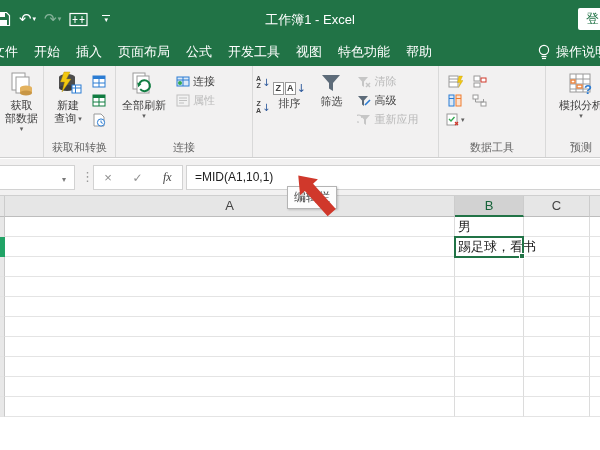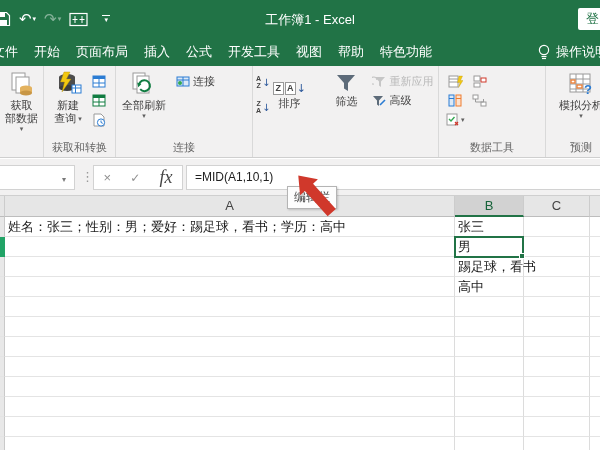--- a/index.html
+++ b/index.html
@@ -48,21 +48,21 @@
 .sortbig .lbox { width:11px; height:13px; border:1px solid #999; font-size:9px; font-weight:bold; color:#444; text-align:center; line-height:11px; background:#fff; }
 .sortbig .sarr { font-size:11px; color:#2b579a; font-family:"DejaVu Sans",sans-serif; }
 
 .formularow { position:absolute; top:159px; left:0; right:0; height:37px; background:#f2f1f1; border-bottom:1px solid #cfcfcf; }
 .namebox { position:absolute; left:-20px; top:6px; width:95px; height:25px; background:#fff; border:1px solid #d2d2d2; }
 .namebox .dd { position:absolute; right:8px; top:9px; font-size:8px; color:#7a7a7a; }
 .fdots { position:absolute; left:81px; top:10px; color:#9a9a9a; font-size:13px; line-height:16px; font-family:"DejaVu Sans",sans-serif; }
 .fxbox { position:absolute; left:93px; top:6px; width:90px; height:25px; background:#fff; border:1px solid #d2d2d2; display:flex; align-items:center; justify-content:space-around; }
 .fxbox .cx { color:#8f8f8f; font-size:13px; }
 .fxbox .ck { color:#8f8f8f; font-size:12px; font-family:"DejaVu Sans",sans-serif; }
-.fxbox .fx { color:#444; font-size:18px; font-style:italic; font-family:"Liberation Serif", serif; }
+.fxbox .fx { color:#444; font-size:12px; font-style:italic; font-family:"Liberation Serif", serif; }
 .formulabox { position:absolute; left:186px; top:6px; right:0; height:25px; background:#fff; border:1px solid #d2d2d2; border-right:none; font-size:12px; color:#222; line-height:23px; padding-left:8px; }
 
 .tooltip { position:absolute; left:287px; top:186px; z-index:50; background:#fdfdfd; border:1px solid #b4b4b4; box-shadow:1px 1px 2px rgba(0,0,0,.18); font-size:12px; color:#444; padding:2px 6px; white-space:nowrap; }
 .redarrow { position:absolute; left:282px; top:166px; z-index:60; pointer-events:none; }
 
 .sheet { position:absolute; top:196px; left:0; right:0; bottom:0; background:#fff; overflow:hidden; }
 .hdrrow { display:flex; height:21px; background:#e6e6e6; }
 .colhdr { flex:0 0 auto; height:21px; text-align:center; font-size:13px; color:#444; line-height:20px; border-right:1px solid #cccccc; border-bottom:1px solid #bdbdbd; background:#e6e6e6; overflow:hidden; }
 .colhdr.sel { background:#d2d2d2; color:#17633a; border-bottom:2px solid #217346; line-height:19px; }
 .gridrow { display:flex; height:20px; }
@@ -113,27 +113,27 @@
         <span class="dd2">▾</span>
       </div>
     </div>
     <div class="wintitle">工作簿1 - Excel</div>
     <div class="signin">登</div>
   </div>
 
   <div class="tabrow">
     <div class="tab first">文件</div>
     <div class="tab">开始</div>
+    <div class="tab">插入</div>
     <div class="tab">页面布局</div>
-    <div class="tab">插入</div>
     <div class="tab">公式</div>
     <div class="tab">开发工具</div>
     <div class="tab">视图</div>
+    <div class="tab">特色功能</div>
     <div class="tab">帮助</div>
-    <div class="tab">特色功能</div>
     <div class="helpbox">
       <span class="bulb">
         <svg width="14" height="17" viewBox="0 0 14 17">
             <circle cx="7" cy="6" r="4.6" fill="none" stroke="#fff" stroke-width="1.2"></circle>
             <line x1="4.5" y1="12.5" x2="9.5" y2="12.5" stroke="#fff" stroke-width="1.2"></line>
             <line x1="5" y1="14.5" x2="9" y2="14.5" stroke="#fff" stroke-width="1.2"></line>
           </svg>
       </span>
       <span>操作说明</span>
     </div>
@@ -235,20 +235,31 @@
             <span>
                 <svg width="14" height="13" viewBox="0 0 14 13">
                   <rect x="1" y="2" width="12" height="9" fill="#dce9f7" stroke="#2b7cd3"></rect>
                   <line x1="1" y1="5" x2="13" y2="5" stroke="#2b7cd3"></line>
                   <line x1="7" y1="2" x2="7" y2="11" stroke="#2b7cd3"></line>
                   <circle cx="4" cy="8" r="2" fill="#33a852"></circle>
                 </svg>
               </span>
             <span>连接</span>
           </div>
+          <div class="smallbtn disabled">
+            <span>
+                <svg width="14" height="13" viewBox="0 0 14 13">
+                  <rect x="1" y="1" width="12" height="11" fill="#f2f2f2" stroke="#c0c0c0"></rect>
+                  <line x1="3" y1="4" x2="11" y2="4" stroke="#c0c0c0"></line>
+                  <line x1="3" y1="6.5" x2="11" y2="6.5" stroke="#c0c0c0"></line>
+                  <line x1="3" y1="9" x2="8" y2="9" stroke="#c0c0c0"></line>
+                </svg>
+              </span>
+            <span>属性</span>
+          </div>
         </div>
       </div>
       <div class="glabel">连接</div>
     </div>
 
     <div class="rgroup" style="width:186px">
       <div class="gcontent">
         <div class="minicol" style="margin-top:6px">
           <div class="sortmini">
             <span class="ltrs"><span>A</span><br><span>Z</span></span>
@@ -260,46 +271,56 @@
           </div>
         </div>
         <div class="bigbtn" style="width:36px">
           <span class="bicon sortbig">
             <span class="lbox">Z</span>
             <span class="lbox">A</span>
             <span class="sarr">↓</span>
           </span>
           <span>排序</span>
         </div>
-        <div class="bigbtn" style="width:36px;margin-left:21px">
+        <div class="bigbtn" style="width:36px;margin-left:6px">
           <span class="bicon" style="margin-top:3px">
             <svg width="20" height="19" viewBox="0 0 20 19">
                 <polygon points="1,1 19,1 12,9 12,17 8,14.5 8,9" fill="#5d6b79"></polygon>
               </svg>
           </span>
           <span>筛选</span>
         </div>
         <div class="minicol" style="margin-left:6px">
           <div class="smallbtn disabled">
             <span>
                 <svg width="14" height="12" viewBox="0 0 14 12">
-                  <polygon points="3,1 13,1 9,5.5 9,11 7,9.5 7,5.5" fill="#c6c6c6"></polygon>
-                  <path d="M5 4 a3.5 3.5 0 1 0 -3 4" fill="none" stroke="#c6c6c6" stroke-width="1.2"></path>
-                </svg>
-              </span>
-            <span>重新应用</span>
+                  <polygon points="1,1 11,1 7,5.5 7,11 5,9.5 5,5.5" fill="#c6c6c6"></polygon>
+                  <line x1="9" y1="7" x2="13" y2="11" stroke="#c6c6c6" stroke-width="1.4"></line>
+                  <line x1="13" y1="7" x2="9" y2="11" stroke="#c6c6c6" stroke-width="1.4"></line>
+                </svg>
+              </span>
+            <span>清除</span>
           </div>
           <div class="smallbtn">
             <span>
                 <svg width="14" height="12" viewBox="0 0 14 12">
                   <polygon points="1,1 11,1 7,5.5 7,11 5,9.5 5,5.5" fill="#5d6b79"></polygon>
                   <line x1="8" y1="10" x2="13" y2="5" stroke="#2b7cd3" stroke-width="1.6"></line>
                 </svg>
               </span>
             <span>高级</span>
+          </div>
+          <div class="smallbtn disabled">
+            <span>
+                <svg width="14" height="12" viewBox="0 0 14 12">
+                  <polygon points="3,1 13,1 9,5.5 9,11 7,9.5 7,5.5" fill="#c6c6c6"></polygon>
+                  <path d="M5 4 a3.5 3.5 0 1 0 -3 4" fill="none" stroke="#c6c6c6" stroke-width="1.2"></path>
+                </svg>
+              </span>
+            <span>重新应用</span>
           </div>
         </div>
       </div>
     </div>
 
     <div class="rgroup" style="width:107px">
       <div class="gcontent">
         <div class="minicol" style="margin-left:3px">
           <div class="iconbtn">
             <span>
@@ -408,43 +429,29 @@
     <div class="hdrrow">
         <div class="colhdr" style="width: 5px;"></div>
         <div class="colhdr" style="width: 450px;">A</div>
         <div class="colhdr sel" style="width: 69px;">B</div>
         <div class="colhdr" style="width: 66px;">C</div>
         <div class="colhdr" style="width: 12px;"></div>
       </div>
     <div>
         <div class="gridrow">
           <div class="cell rowhdr" style="width: 5px;"></div>
-          <div class="cell" style="width: 450px;">姓名：张三；性别：男；爱好：踢足球，看书；学历：高中</div>
-          <div class="cell" style="width: 69px;">张三</div>
-          <div class="cell" style="width: 66px;"></div>
-          <div class="cell" style="width: 12px;"></div>
-        </div>
-        <div class="gridrow">
-          <div class="cell rowhdr" style="width: 5px;"></div>
           <div class="cell" style="width: 450px;"></div>
           <div class="cell" style="width: 69px;">男</div>
           <div class="cell" style="width: 66px;"></div>
           <div class="cell" style="width: 12px;"></div>
         </div>
         <div class="gridrow">
           <div class="cell rowhdr" style="width: 5px;"></div>
           <div class="cell" style="width: 450px;"></div>
           <div class="cell" style="width: 69px;">踢足球，看书</div>
-          <div class="cell" style="width: 66px;"></div>
-          <div class="cell" style="width: 12px;"></div>
-        </div>
-        <div class="gridrow">
-          <div class="cell rowhdr" style="width: 5px;"></div>
-          <div class="cell" style="width: 450px;"></div>
-          <div class="cell" style="width: 69px;">高中</div>
           <div class="cell" style="width: 66px;"></div>
           <div class="cell" style="width: 12px;"></div>
         </div>
         <div class="gridrow">
           <div class="cell rowhdr" style="width: 5px;"></div>
           <div class="cell" style="width: 450px;"></div>
           <div class="cell" style="width: 69px;"></div>
           <div class="cell" style="width: 66px;"></div>
           <div class="cell" style="width: 12px;"></div>
         </div>

